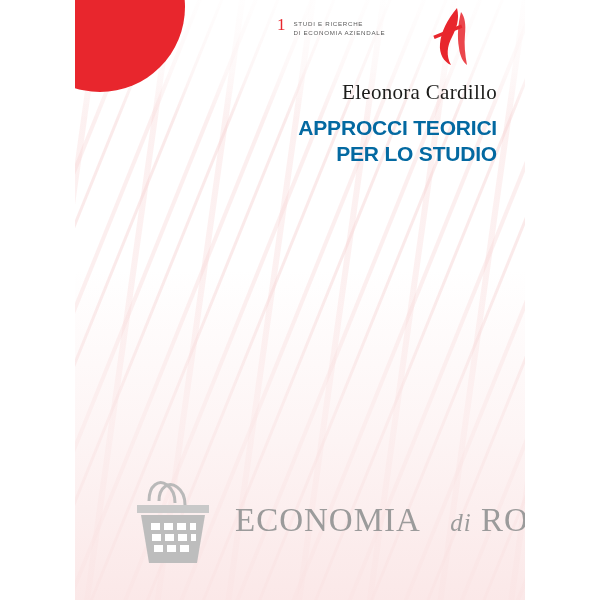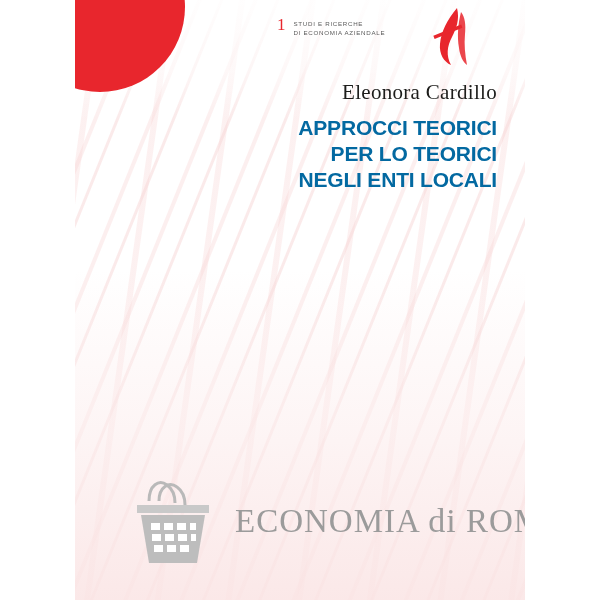--- a/index.html
+++ b/index.html
@@ -179,21 +179,23 @@
   }
   .footer-text {
     margin-left: 14px;
     color: #9b9b9b;
     font-family: "Liberation Serif", serif;
     font-size: 33px;
     letter-spacing: 1px;
     white-space: nowrap;
   }
   .footer-text .it {
-    font-size: 34px;
+    font-style: italic;
+    font-size: 25px;
+    margin-left: 22px;
   }
 </style>
 </head>
 <body>
 
 <div id="page">
 
   <div class="cover">
 
     <div class="streaks"></div>
@@ -219,22 +221,21 @@
         <path d="M30 2 C20 14, 14 26, 13 38 C12 48, 17 56, 24 59 C19 50, 20 40, 25 31 C29 23, 33 14, 30 2 Z" fill="#e8262d"></path>
         <path d="M34 6 C31 18, 30 30, 32 42 C33 50, 36 56, 40 59 C38 49, 37 38, 38 28 C39 19, 38 11, 34 6 Z" fill="#e8262d" opacity="0.85"></path>
         <rect x="6" y="24" width="30" height="3.4" fill="#e8262d" transform="rotate(-22 21 26)"></rect>
       </svg>
     </div>
 
     <div class="author">Eleonora Cardillo</div>
 
     <div class="title">
       <div>APPROCCI TEORICI</div>
-      <div>PER LO TEORICI</div>
-      <div>NEGLI ENTI LOCALI</div>
+      <div>PER LO STUDIO</div>
     </div>
 
     <div class="footer">
       <div class="basket">
         <svg width="96" height="92" viewBox="0 0 96 92" xmlns="http://www.w3.org/2000/svg">
           <g fill="none" stroke="#b9b9b9" stroke-width="3">
             <path d="M24 26 C24 10, 34 4, 42 10 C49 15, 50 22, 50 28"></path>
             <path d="M34 26 C34 12, 44 6, 52 12 C59 17, 60 24, 60 30"></path>
           </g>
           <rect x="12" y="30" width="72" height="8" fill="#c9c9c9"></rect>

